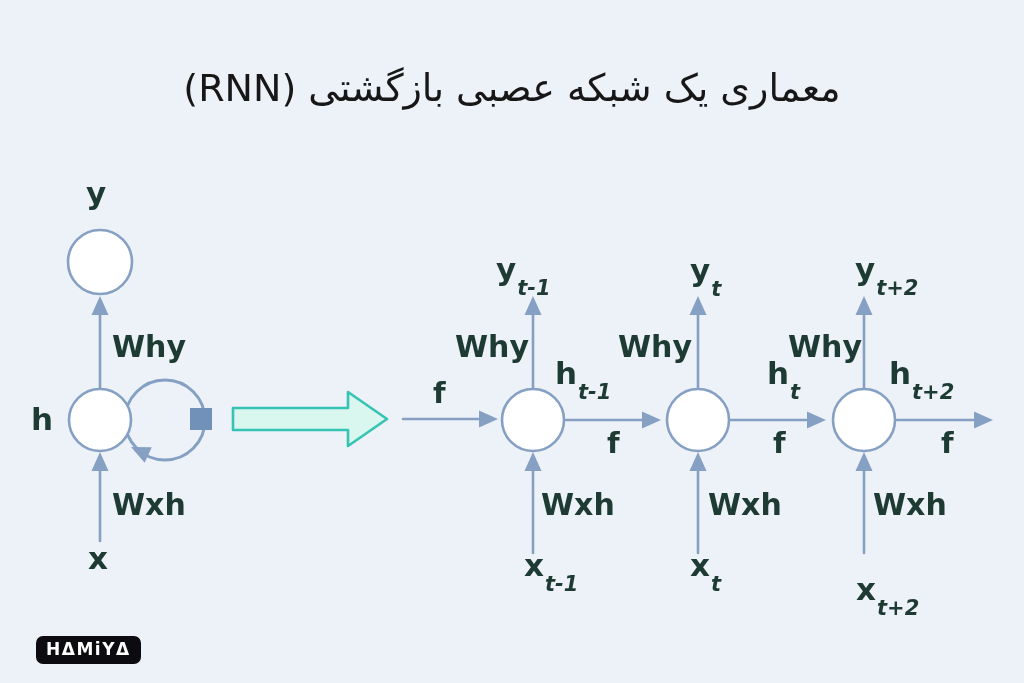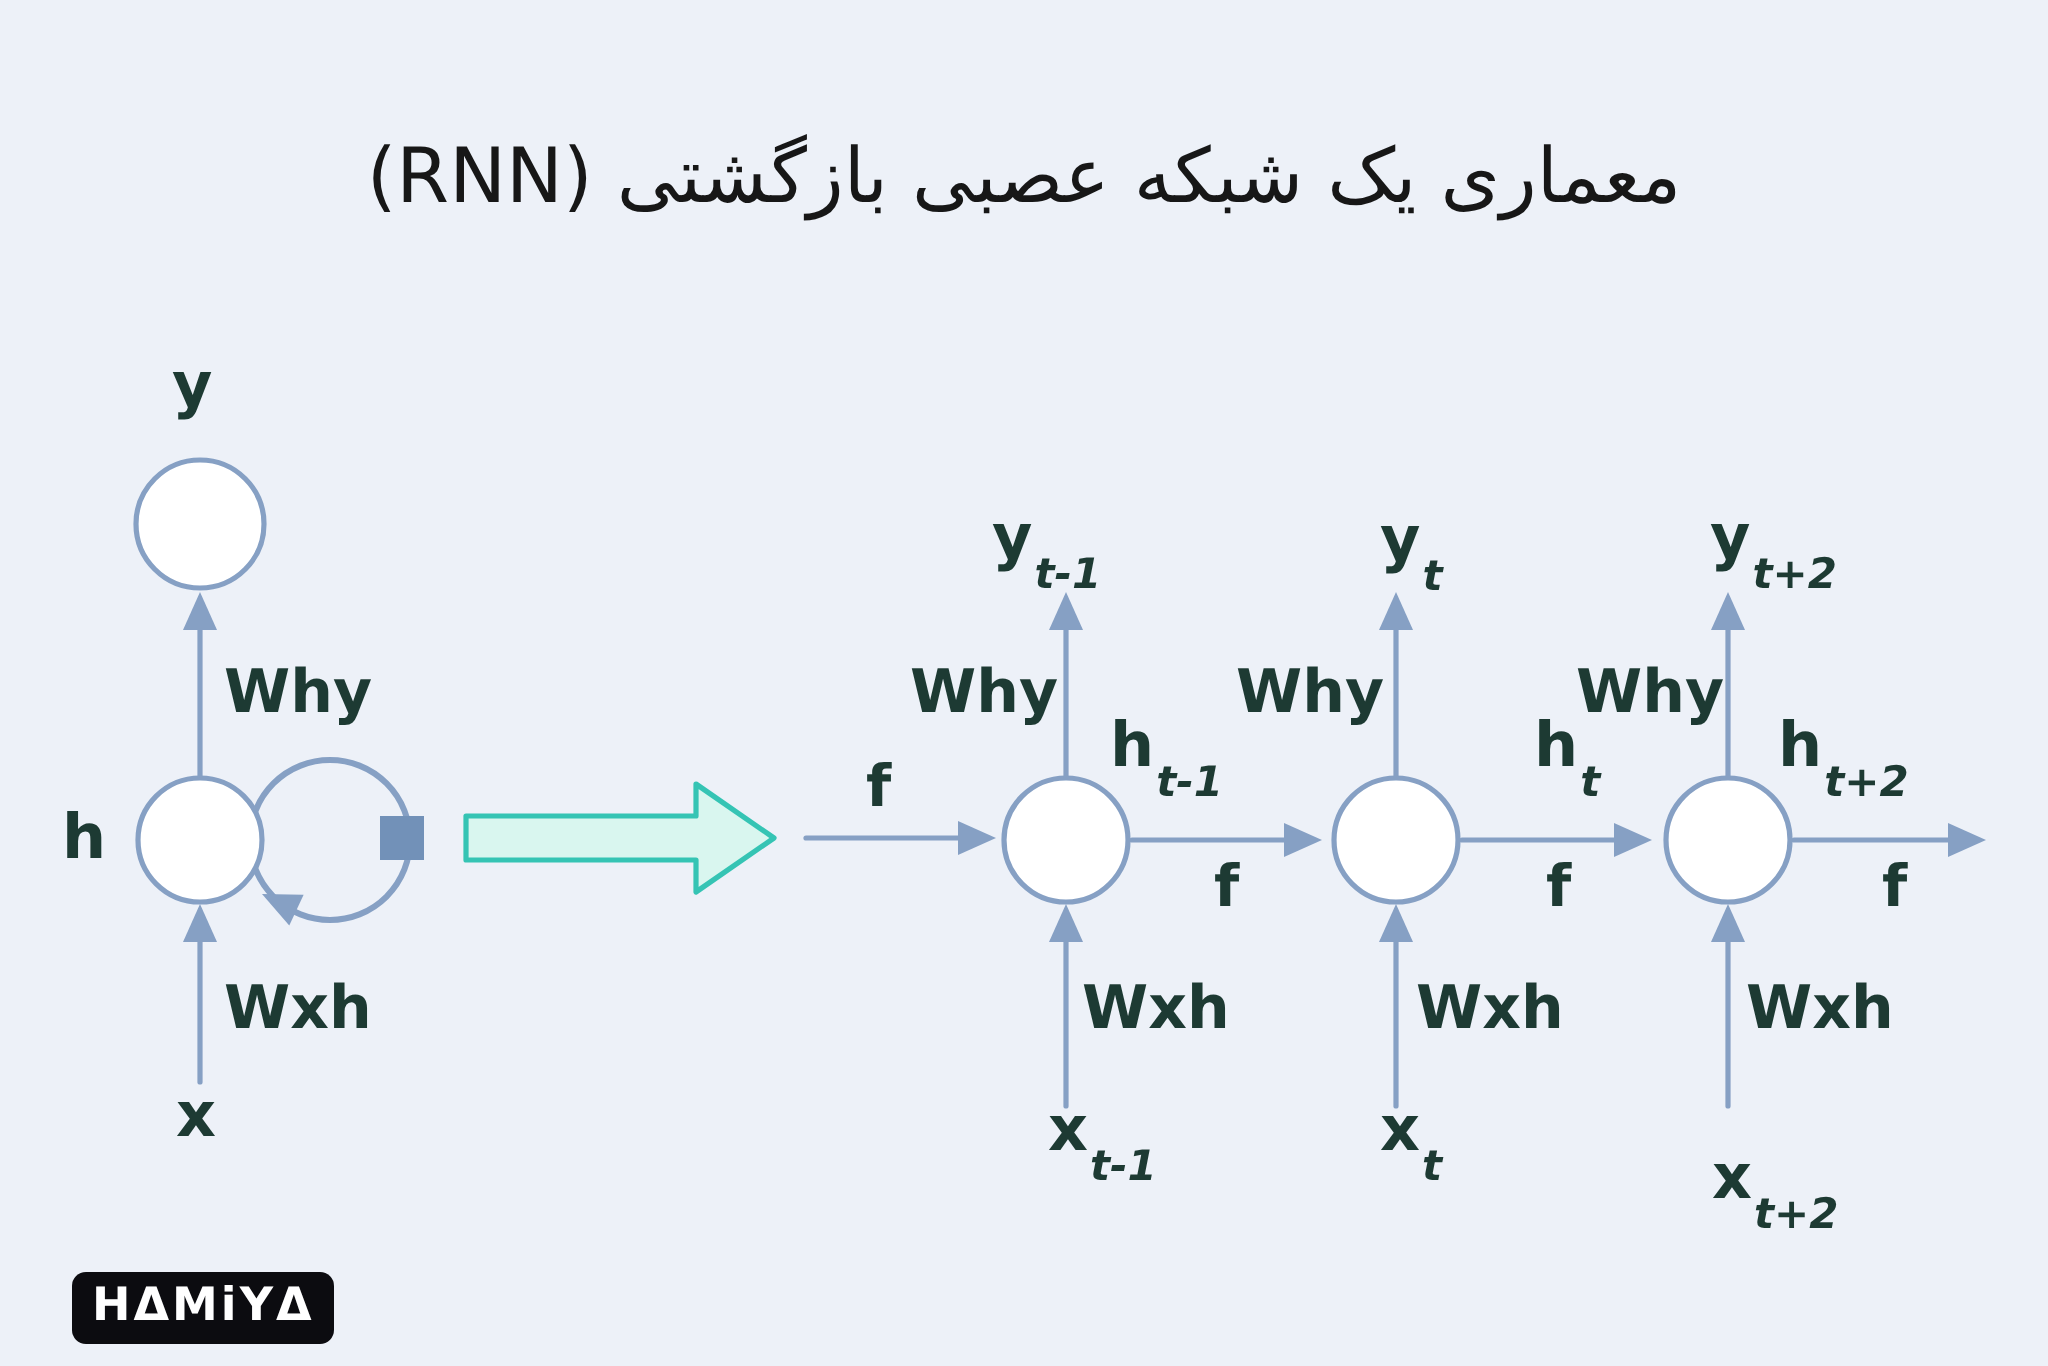--- a/index.html
+++ b/index.html
@@ -27,21 +27,21 @@
   .big{fill:var(--tealFill);stroke:var(--tealStroke);stroke-width:2.6;stroke-linejoin:round;}
   .lbl{
     position:absolute;color:var(--ink);font-weight:bold;font-size:30px;
     line-height:1.1;white-space:nowrap;
   }
   .lbl .sub{font-size:21px;font-style:italic;font-weight:bold;position:relative;top:15px;margin-left:1px;}
   .big-letter{font-size:31px;}
   .f-lbl{font-size:29px;}
   .logo{
     position:absolute;left:36px;top:636px;background:var(--logoBg);color:var(--logoInk);
-    font-weight:bold;font-size:23px;letter-spacing:1.5px;padding:3px 10px 4px;
+    font-weight:bold;font-size:17px;letter-spacing:1.5px;padding:3px 10px 4px;
     border-radius:7px;line-height:1.25;
   }
 </style>
 </head>
 <body>
 
 <div id="stage">
 
   <div class="title">معماری یک شبکه عصبی بازگشتی (RNN)</div>
 

